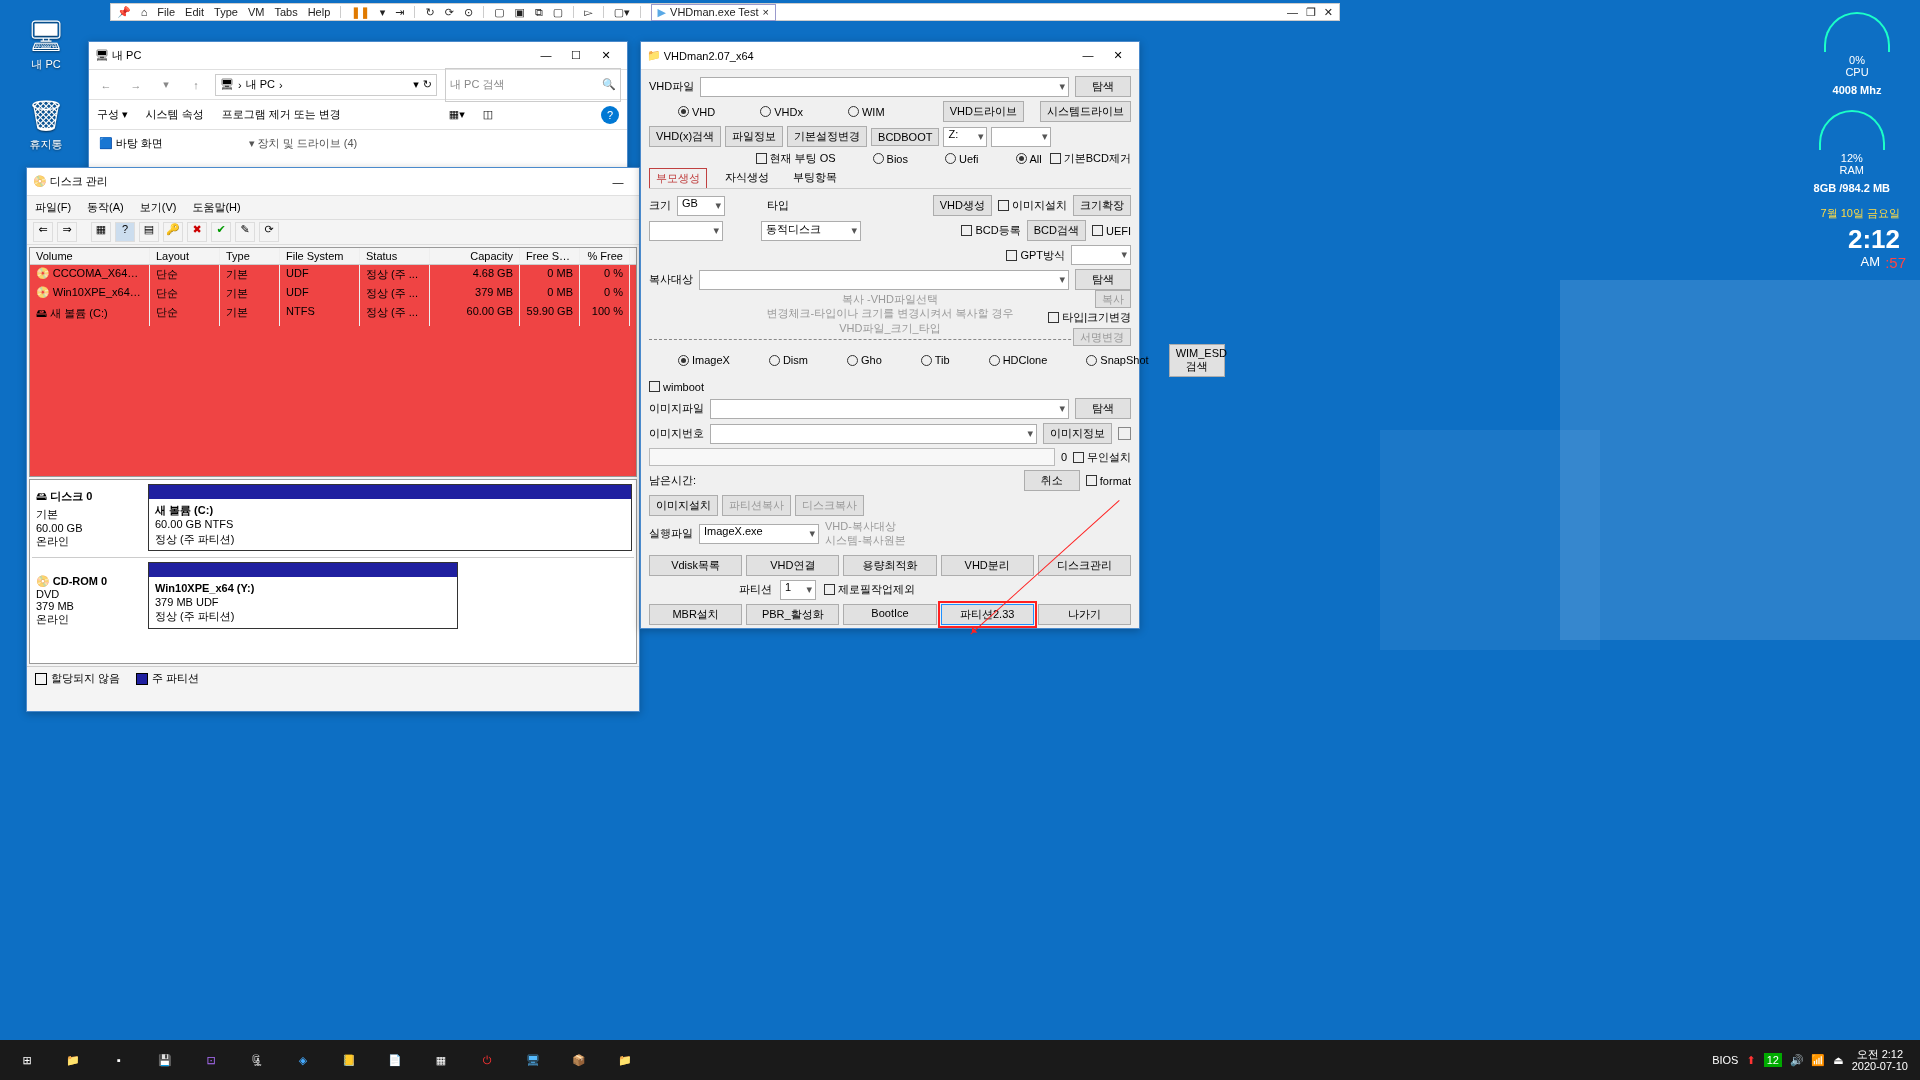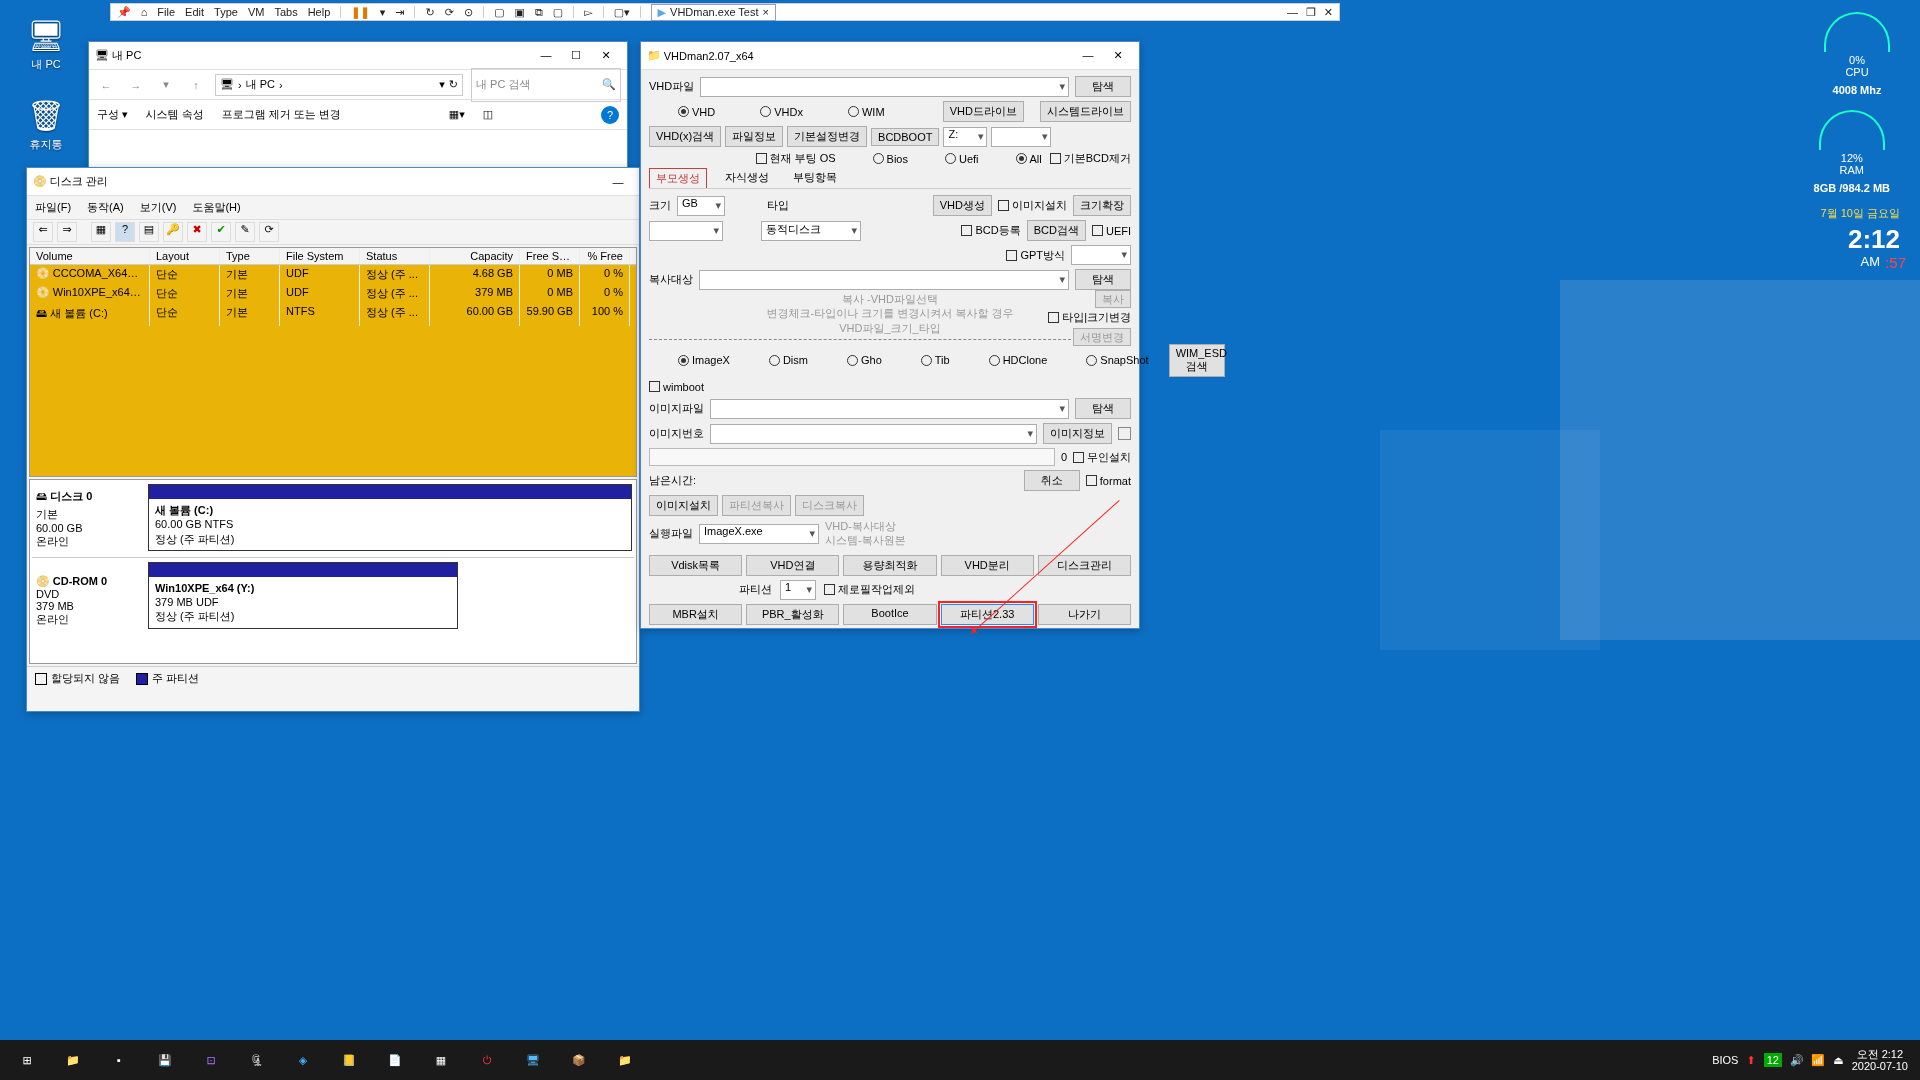--- a/index.html
+++ b/index.html
@@ -20,31 +20,31 @@
 .gauge { width: 66px; height: 40px; border: 2px solid #1bffc8; border-bottom: none; border-radius: 66px 66px 0 0; position: relative; margin: 0 auto 2px; }
 
 .window { position: absolute; background: #fff; border: 1px solid #4a8acc; box-shadow: 0 2px 8px rgba(0,0,0,.25); }
 .titlebar { height: 28px; display: flex; align-items: center; padding: 0 6px; background: #fff; border-bottom: 1px solid #e0e0e0; }
 .titlebar .title { flex: 1; }
 .titlebar .controls span { display: inline-block; width: 30px; text-align: center; cursor: pointer; }
 
 .explorer .path { height: 30px; display: flex; align-items: center; gap: 8px; padding: 0 6px; border-bottom: 1px solid #e0e0e0; }
 .nav-btn { width: 22px; height: 22px; border-radius: 2px; display: flex; align-items: center; justify-content: center; color: #888; }
 .pathbox { flex: 1; border: 1px solid #ccc; height: 22px; display: flex; align-items: center; gap: 4px; padding: 0 4px; }
-.searchbox { width: 150px; border: 1px solid #ccc; height: 22px; display: flex; align-items: center; justify-content: space-between; padding: 16px 4px; color: #888; }
+.searchbox { width: 176px; border: 1px solid #ccc; height: 22px; display: flex; align-items: center; justify-content: space-between; padding: 16px 4px; color: #888; }
 .cmdbar { height: 30px; display: flex; align-items: center; gap: 18px; padding: 0 8px; border-bottom: 1px solid #e0e0e0; }
 .help-circle { width: 18px; height: 18px; border-radius: 50%; background: #0078d4; color: #fff; text-align: center; line-height: 18px; margin-left: auto; }
 
 .diskwin { background: #f4f4f4; }
 .diskwin .titlebar { background: #fff; }
 .diskwin .menubar { display: flex; gap: 16px; padding: 4px 8px; }
 .diskwin .tool2 { display: flex; gap: 4px; padding: 2px 6px; border-top: 1px solid #ddd; border-bottom: 1px solid #ddd; }
 .tool2 .tb { width: 20px; height: 20px; border: 1px solid #ddd; text-align: center; }
 .tool2 .tb.red { color: #c00; }
-.vol-table { border: 1px solid #999; margin: 2px; background: #eab308; }
+.vol-table { border: 1px solid #999; margin: 2px; background: #ef4444; }
 .vol-table .hdr { display: flex; background: #f4f4f4; border-bottom: 1px solid #ccc; }
 .vol-table .row { display: flex; }
 .vol-table div > div { padding: 2px 6px; border-right: 1px solid #eee; overflow: hidden; text-overflow: ellipsis; white-space: nowrap; }
 .c-vol{width:120px}.c-lay{width:70px}.c-typ{width:60px}.c-fs{width:80px}.c-st{width:70px}.c-cap{width:90px;text-align:right}.c-fr{width:60px;text-align:right}.c-pc{width:50px;text-align:right}
 
 .diskgraph { border: 1px solid #999; margin: 2px; background: #fff; padding: 2px; }
 .disk-row { display: flex; gap: 4px; padding: 2px; align-items: flex-end; }
 .disk-info { width: 110px; padding: 2px; }
 .disk-info b { font-weight: bold; }
 .partition { flex: 1; border: 1px solid #333; }
@@ -169,20 +169,28 @@
     </div>
   </div>
   <div class="cmdbar">
     <span>구성 ▾</span>
     <span>시스템 속성</span>
     <span>프로그램 제거 또는 변경</span>
     <span style="margin-left:auto">▦▾</span>
     <span>◫</span>
     <span class="help-circle">?</span>
   </div>
+  <div style="display:flex">
+    <div style="width:150px;padding:6px 10px">
+      <span>🟦 <span>바탕 화면</span></span>
+    </div>
+    <div style="flex:1;padding:6px 10px">
+      <span style="color:#555">▾ <span>장치 및 드라이브 (4)</span></span>
+    </div>
+  </div>
 </div>
 
 <div class="window diskwin" style="top:167px;left:26px;width:614px;height:545px">
   <div class="titlebar">
     <span>📀</span>&nbsp;
     <span class="title">디스크 관리</span>
     <div class="controls"><span>—</span></div>
   </div>
   <div class="menubar">
     <span>파일(F)</span>

